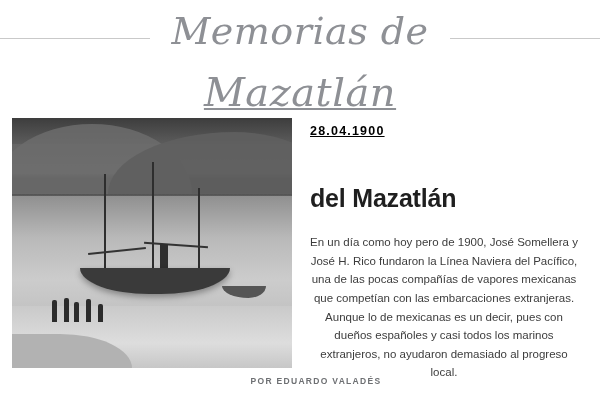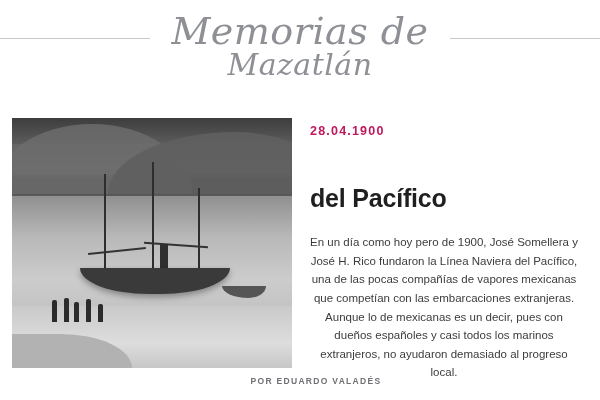--- a/index.html
+++ b/index.html
@@ -50,22 +50,23 @@
     font-style: italic;
     color: #8e9095;
     line-height: 1.0;
     letter-spacing: 0.5px;
   }
   .title-line-1 {
     font-size: 38px;
     margin-top: 8px;
   }
   .title-line-2 {
-    font-size: 30px;
-    margin-top: 0;
+    font-size: 40px;
+    margin-top: 22px;
+    text-decoration: underline;
   }
 
   
   .content {
     position: absolute;
     top: 118px;
     left: 0;
     width: 600px;
     height: 250px;
   }
@@ -187,22 +188,23 @@
     position: absolute;
     left: 310px;
     top: 6px;
     width: 268px;
   }
   .article-date {
     font-family: "Liberation Sans", sans-serif;
     font-weight: bold;
     font-size: 12.5px;
     letter-spacing: 1.2px;
-    color: #be185d;
+    color: #000000;
     margin: 0 0 16px 0;
+    text-decoration: underline;
   }
   .article-title {
     font-family: "Liberation Sans", sans-serif;
     font-weight: bold;
     font-size: 25px;
     line-height: 1.18;
     color: #1f1f1f;
     margin: 0 0 20px 0;
     letter-spacing: -0.2px;
   }
@@ -269,21 +271,21 @@
         <div class="figure f3"></div>
         <div class="figure f4"></div>
         <div class="figure f5"></div>
       </div>
     </div>
 
     <div class="article">
       <div class="article-date">28.04.1900</div>
       <h1 class="article-title">
         <br>
-        <span>del Pacífico</span>
+        <span>del Mazatlán</span>
       </h1>
       <p class="article-body">En un día como hoy pero de 1900, José Somellera y José H. Rico fundaron la Línea Naviera del Pacífico, una de las pocas compañías de vapores mexicanas que competían con las embarcaciones extranjeras. Aunque lo de mexicanas es un decir, pues con dueños españoles y casi todos los marinos extranjeros, no ayudaron demasiado al progreso local.</p>
     </div>
 
   </div>
 
   <div class="footer">
     <span class="footer-credit">POR EDUARDO VALADÉS</span>
   </div>
 

